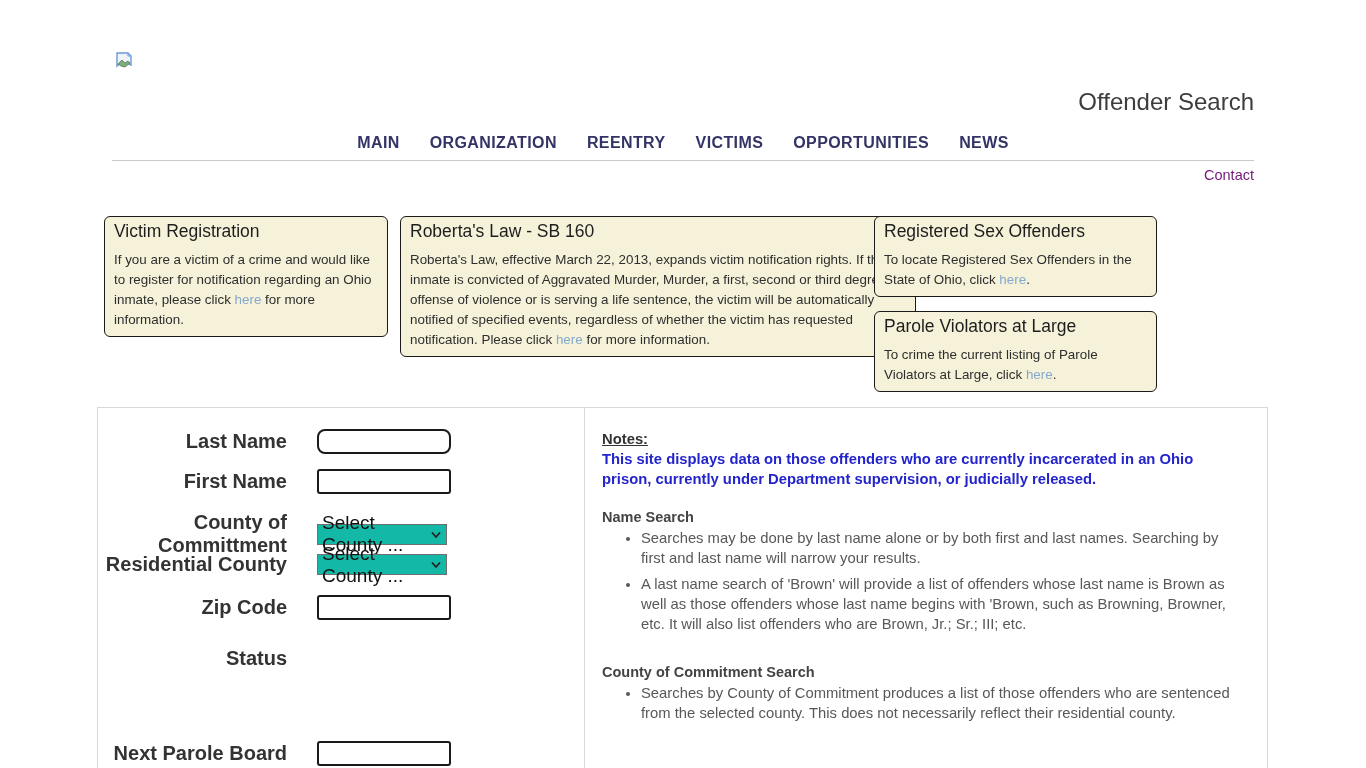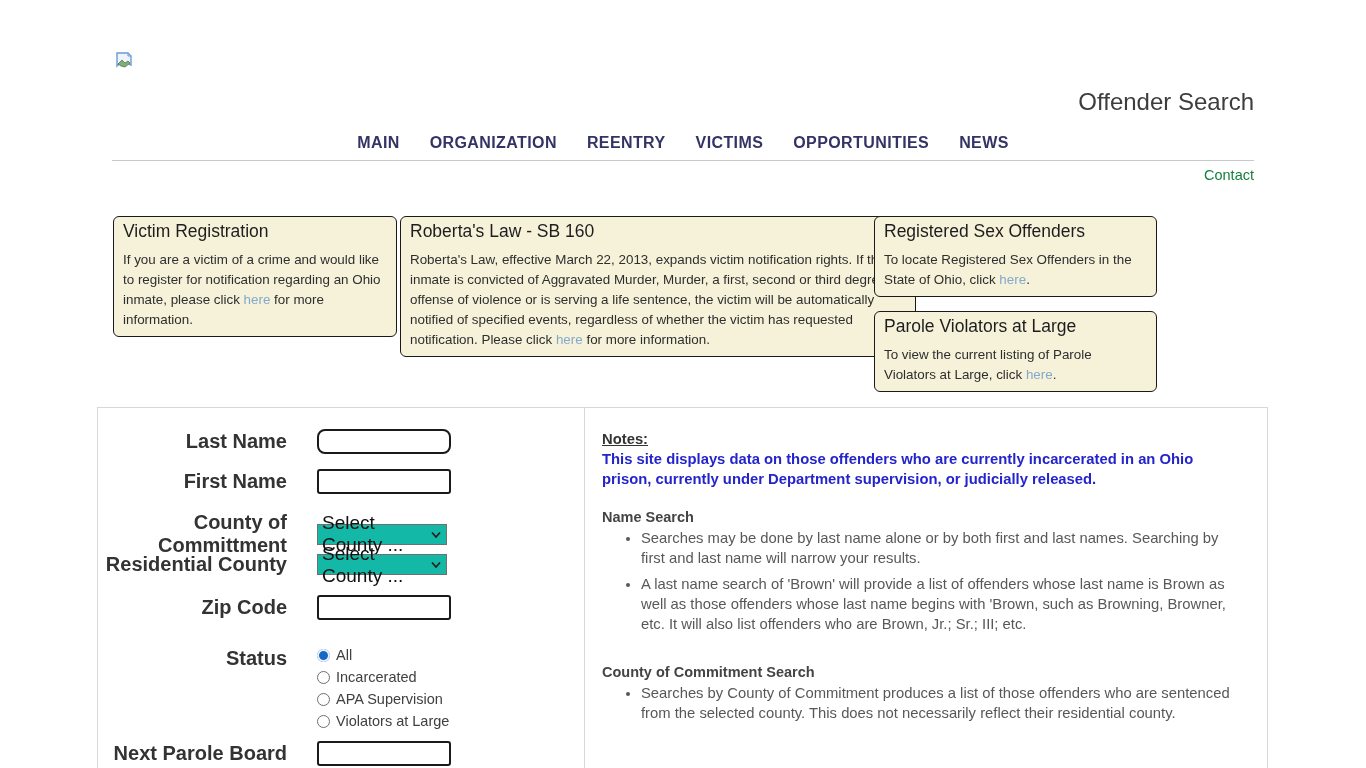--- a/index.html
+++ b/index.html
@@ -7,29 +7,29 @@
     font-family:"Liberation Sans","DejaVu Sans",sans-serif; }
   .page { position:relative; width:1366px; height:768px; }
 
   
   .broken-img { position:absolute; left:115px; top:52px; width:18px; height:20px; }
   .site-title { position:absolute; top:88px; right:112px; font-size:24px; color:#3d3d3d; }
   .nav { position:absolute; top:134px; left:50%; transform:translateX(-50%);
     display:flex; gap:30px; white-space:nowrap; }
   .nav a { font-size:16px; font-weight:bold; color:#333366; text-decoration:none; letter-spacing:.4px; cursor:pointer; }
   .top-rule { position:absolute; top:160px; left:112px; width:1142px; border-top:1px solid #c9c9c9; }
-  .contact { position:absolute; top:167px; right:112px; font-size:14.5px; color:#15803d; text-decoration:none; cursor:pointer; }
+  .contact { position:absolute; top:167px; right:112px; font-size:14.5px; color:#701a75; text-decoration:none; cursor:pointer; }
 
   
   .ibox { position:absolute; background:#f6f2da; border:1px solid #1a1a1a; border-radius:6px;
     padding:2px 9px 6px 9px; }
   .ibox h2 { font-size:17.5px; font-weight:normal; color:#1d1d1d; margin:2px 0 8px 0; }
   .ibox p { font-size:13.4px; color:#2e2e2e; line-height:20px; }
   .ibox a { color:#84a9cc; text-decoration:none; cursor:pointer; }
-  #box-victim { left:113px; top:216px; width:284px; min-height:111px; }
+  #box-victim { left:104px; top:216px; width:284px; min-height:111px; }
   #box-roberta { left:400px; top:216px; width:516px; min-height:132px; }
   #box-sex-offenders { left:874px; top:216px; width:283px; min-height:72px; }
   #box-parole-violators { left:874px; top:311px; width:283px; min-height:73px; }
 
   
   .panel { position:absolute; left:97px; top:407px; width:1171px; height:420px;
     border:1px solid #d8d8d8; background:#fff; }
   .form-col { position:absolute; left:0; top:0; width:487px; height:100%; border-right:1px solid #d8d8d8; }
   .frow { position:absolute; left:0; display:flex; align-items:center; }
   .flabel { width:189px; text-align:right; margin-right:30px; font-size:20px; font-weight:bold; color:#333; }
@@ -93,21 +93,21 @@
     <p><span>Roberta's Law, effective March 22, 2013, expands victim notification rights. If the inmate is convicted of Aggravated Murder, Murder, a first, second or third degree offense of violence or is serving a life sentence, the victim will be automatically notified of specified events, regardless of whether the victim has requested notification. Please click </span><a>here</a><span> for more information.</span></p>
   </div>
 
   <div class="ibox" id="box-sex-offenders">
     <h2>Registered Sex Offenders</h2>
     <p><span>To locate Registered Sex Offenders in the State of Ohio, click </span><a>here</a><span>.</span></p>
   </div>
 
   <div class="ibox" id="box-parole-violators">
     <h2>Parole Violators at Large</h2>
-    <p><span>To view the current listing of Parole Violators at Large, click </span><a>here</a><span>.</span></p>
+    <p><span>To crime the current listing of Parole Violators at Large, click </span><a>here</a><span>.</span></p>
   </div>
 
   <div class="panel">
 
     <div class="form-col">
 
       <div class="frow" style="top:21px;">
         <span class="flabel">Last Name</span>
         <input class="tinput round" type="text" value="" style="">
       </div>
@@ -137,38 +137,20 @@
         </div>
       </div>
 
       <div class="frow" style="top:187px;">
         <span class="flabel">Zip Code</span>
         <input class="tinput" type="text" value="" style="">
       </div>
 
       <div class="frow status-row" style="top:236px;">
         <span class="flabel">Status</span>
-        <div class="radio-group">
-          <div class="radio-row">
-            <span class="radio checked"></span>
-            <span class="radio-label">All</span>
-          </div>
-          <div class="radio-row">
-            <span class="radio"></span>
-            <span class="radio-label">Incarcerated</span>
-          </div>
-          <div class="radio-row">
-            <span class="radio"></span>
-            <span class="radio-label">APA Supervision</span>
-          </div>
-          <div class="radio-row">
-            <span class="radio"></span>
-            <span class="radio-label">Violators at Large</span>
-          </div>
-        </div>
       </div>
 
       <div class="frow" style="top:333px;">
         <span class="flabel">Next Parole Board</span>
         <input class="tinput" type="text" value="" style="">
       </div>
 
     </div>
 
     <div class="notes-col">

